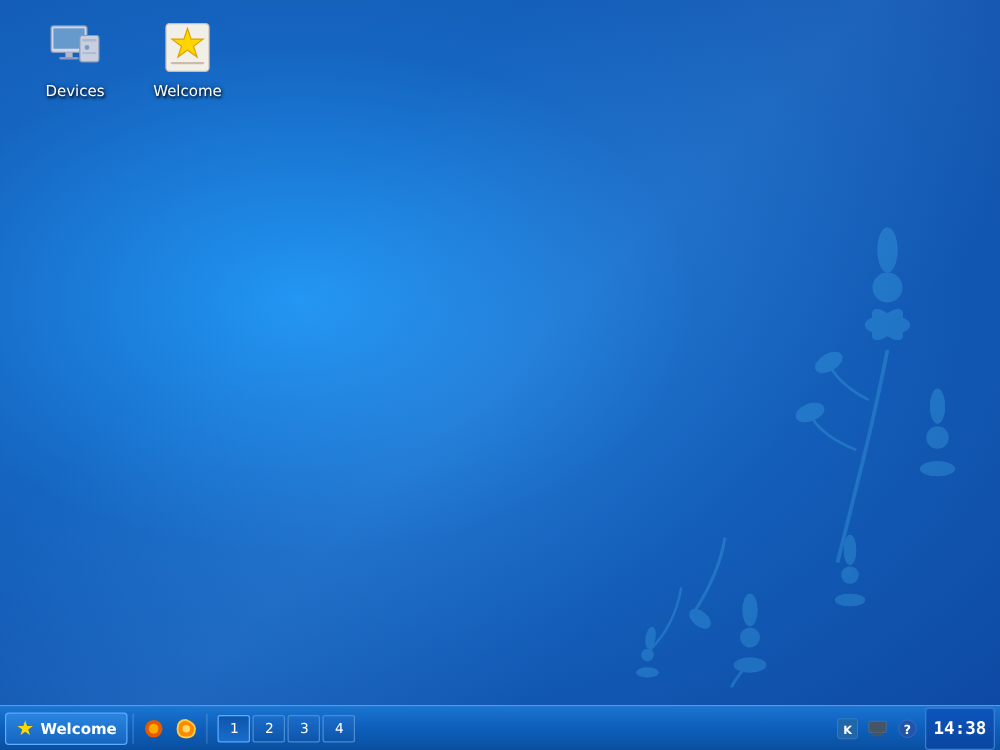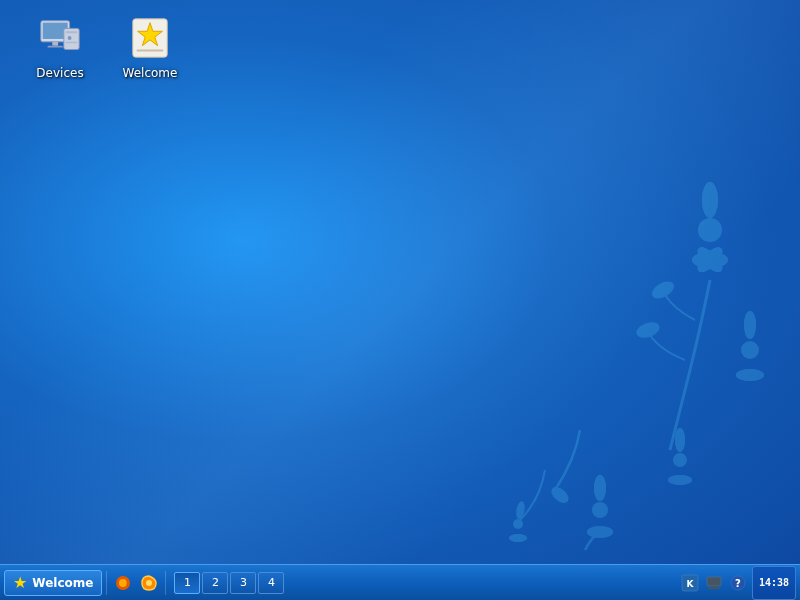--- a/index.html
+++ b/index.html
@@ -186,21 +186,21 @@
       border-radius: 2px;
       font-size: 13px;
     }
 
     .clock {
       background: linear-gradient(to bottom, #0d55bb 0%, #0a45a0 100%);
       border: 1px solid #3a7dd0;
       border-radius: 3px;
       padding: 16px 6px;
       color: white;
-      font-size: 10px;
+      font-size: 14px;
       font-weight: bold;
       font-family: monospace;
       cursor: pointer;
       height: 24px;
       display: flex;
       align-items: center;
     }
 
     
     .devices-icon svg,

